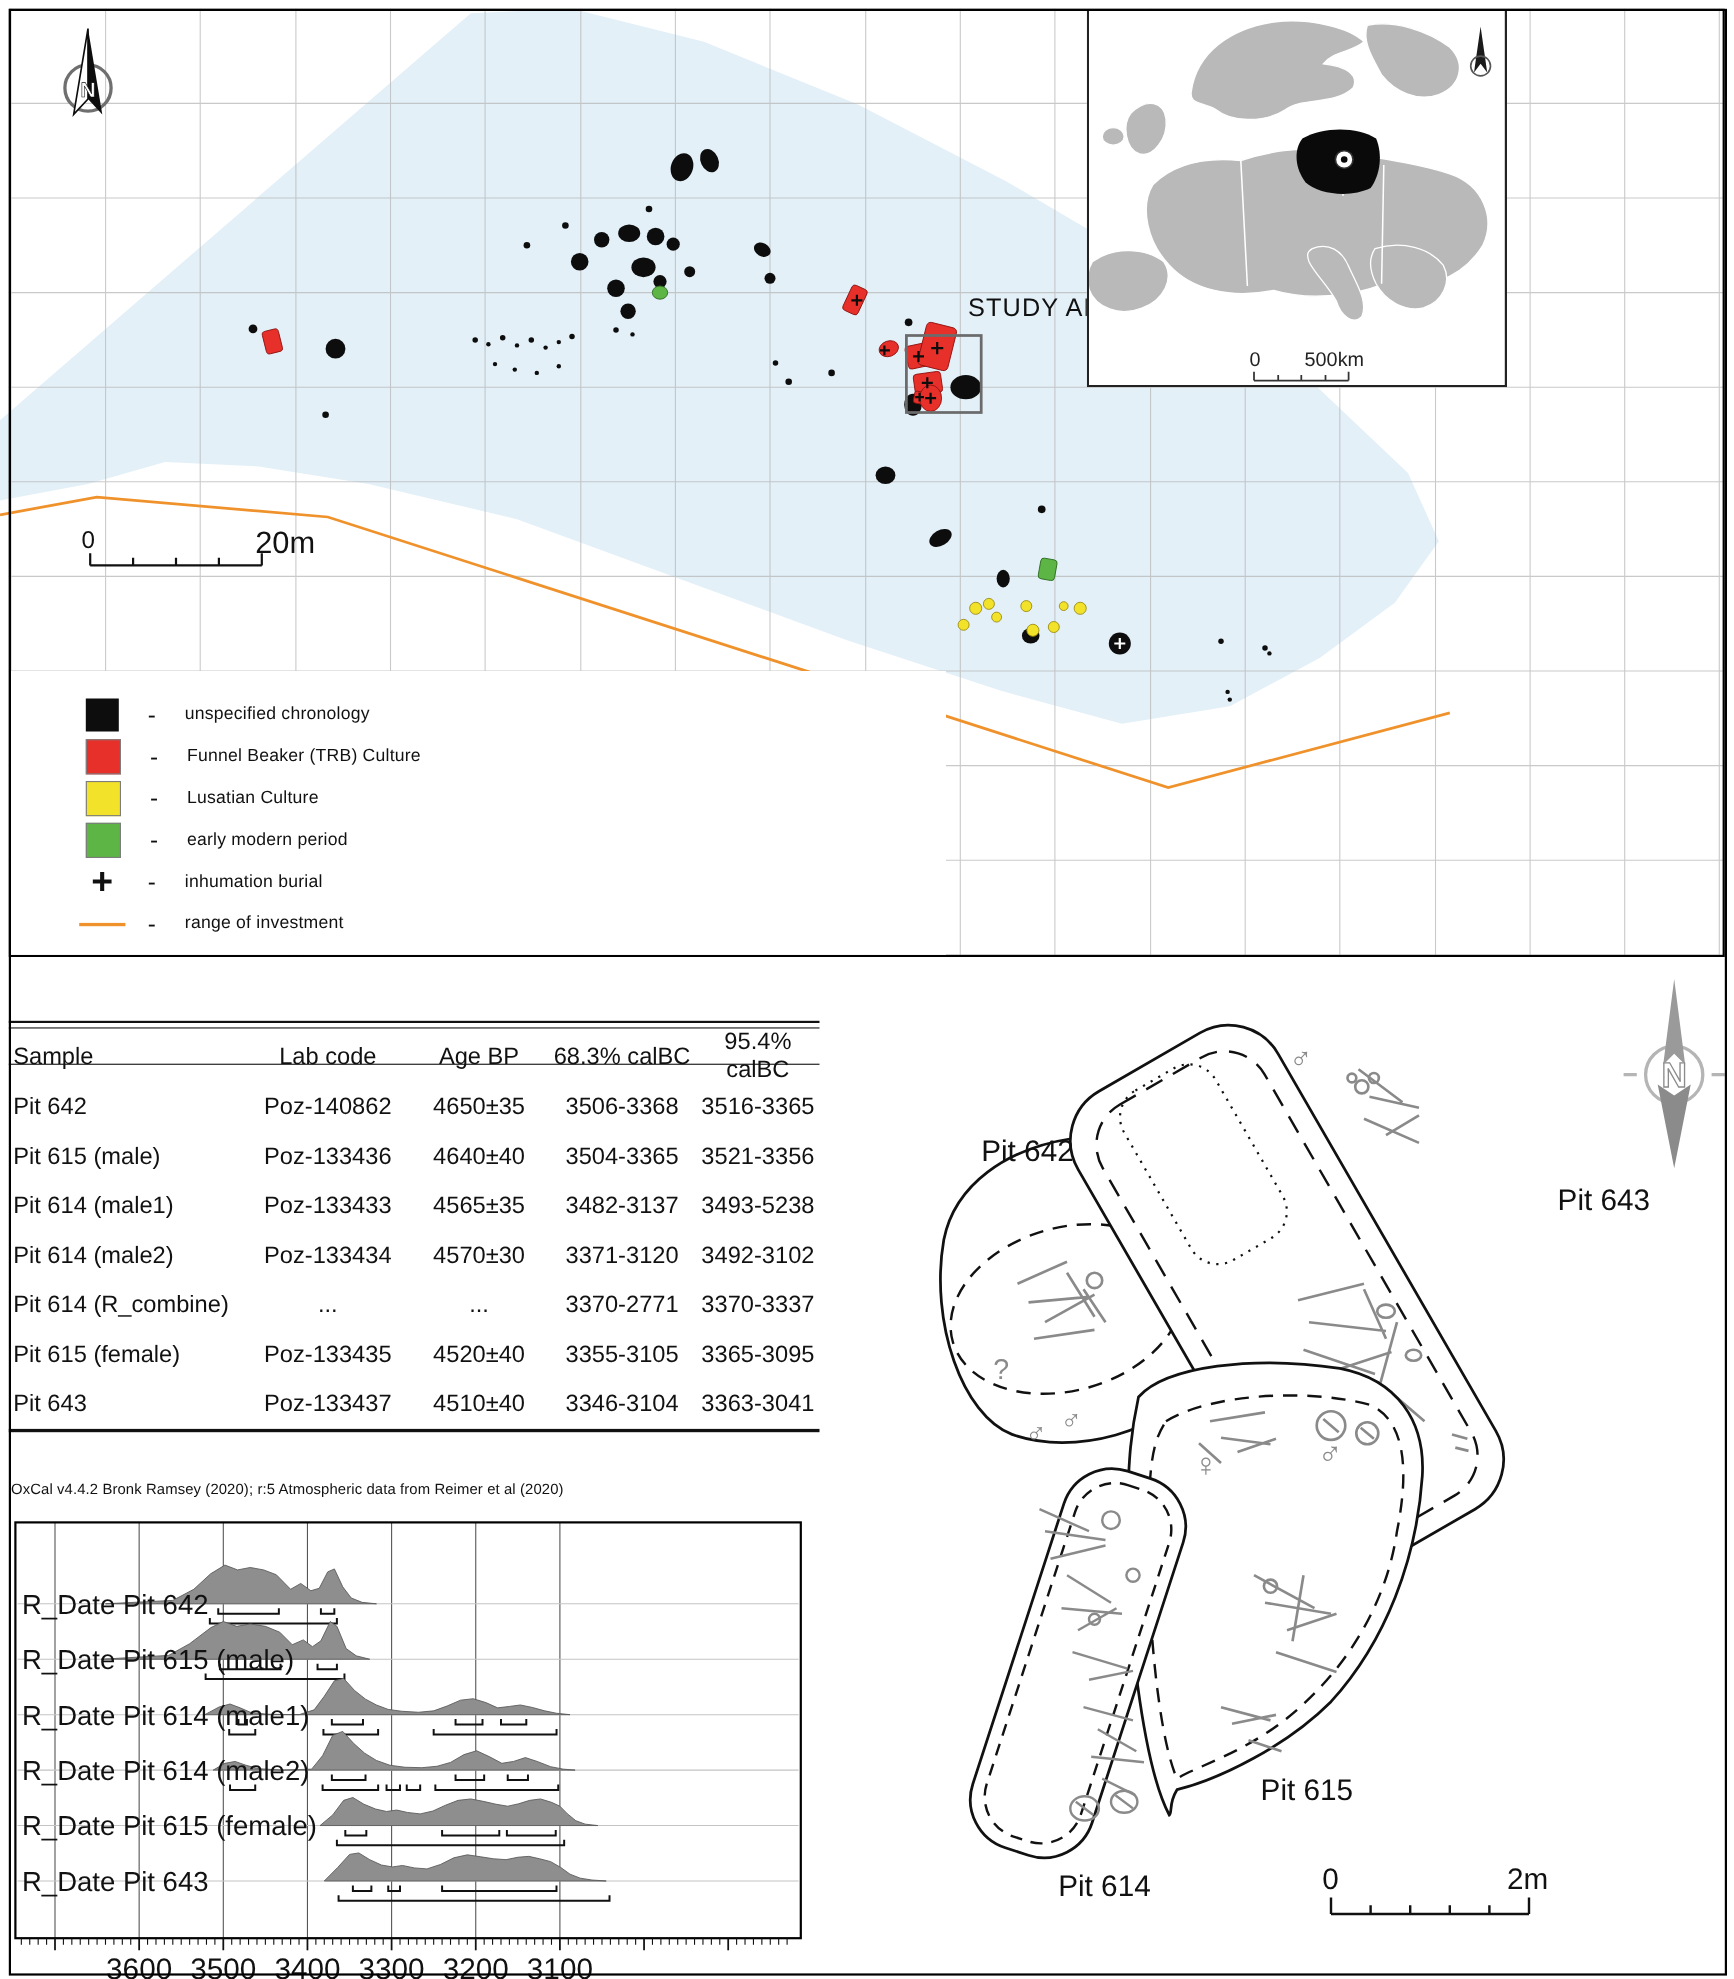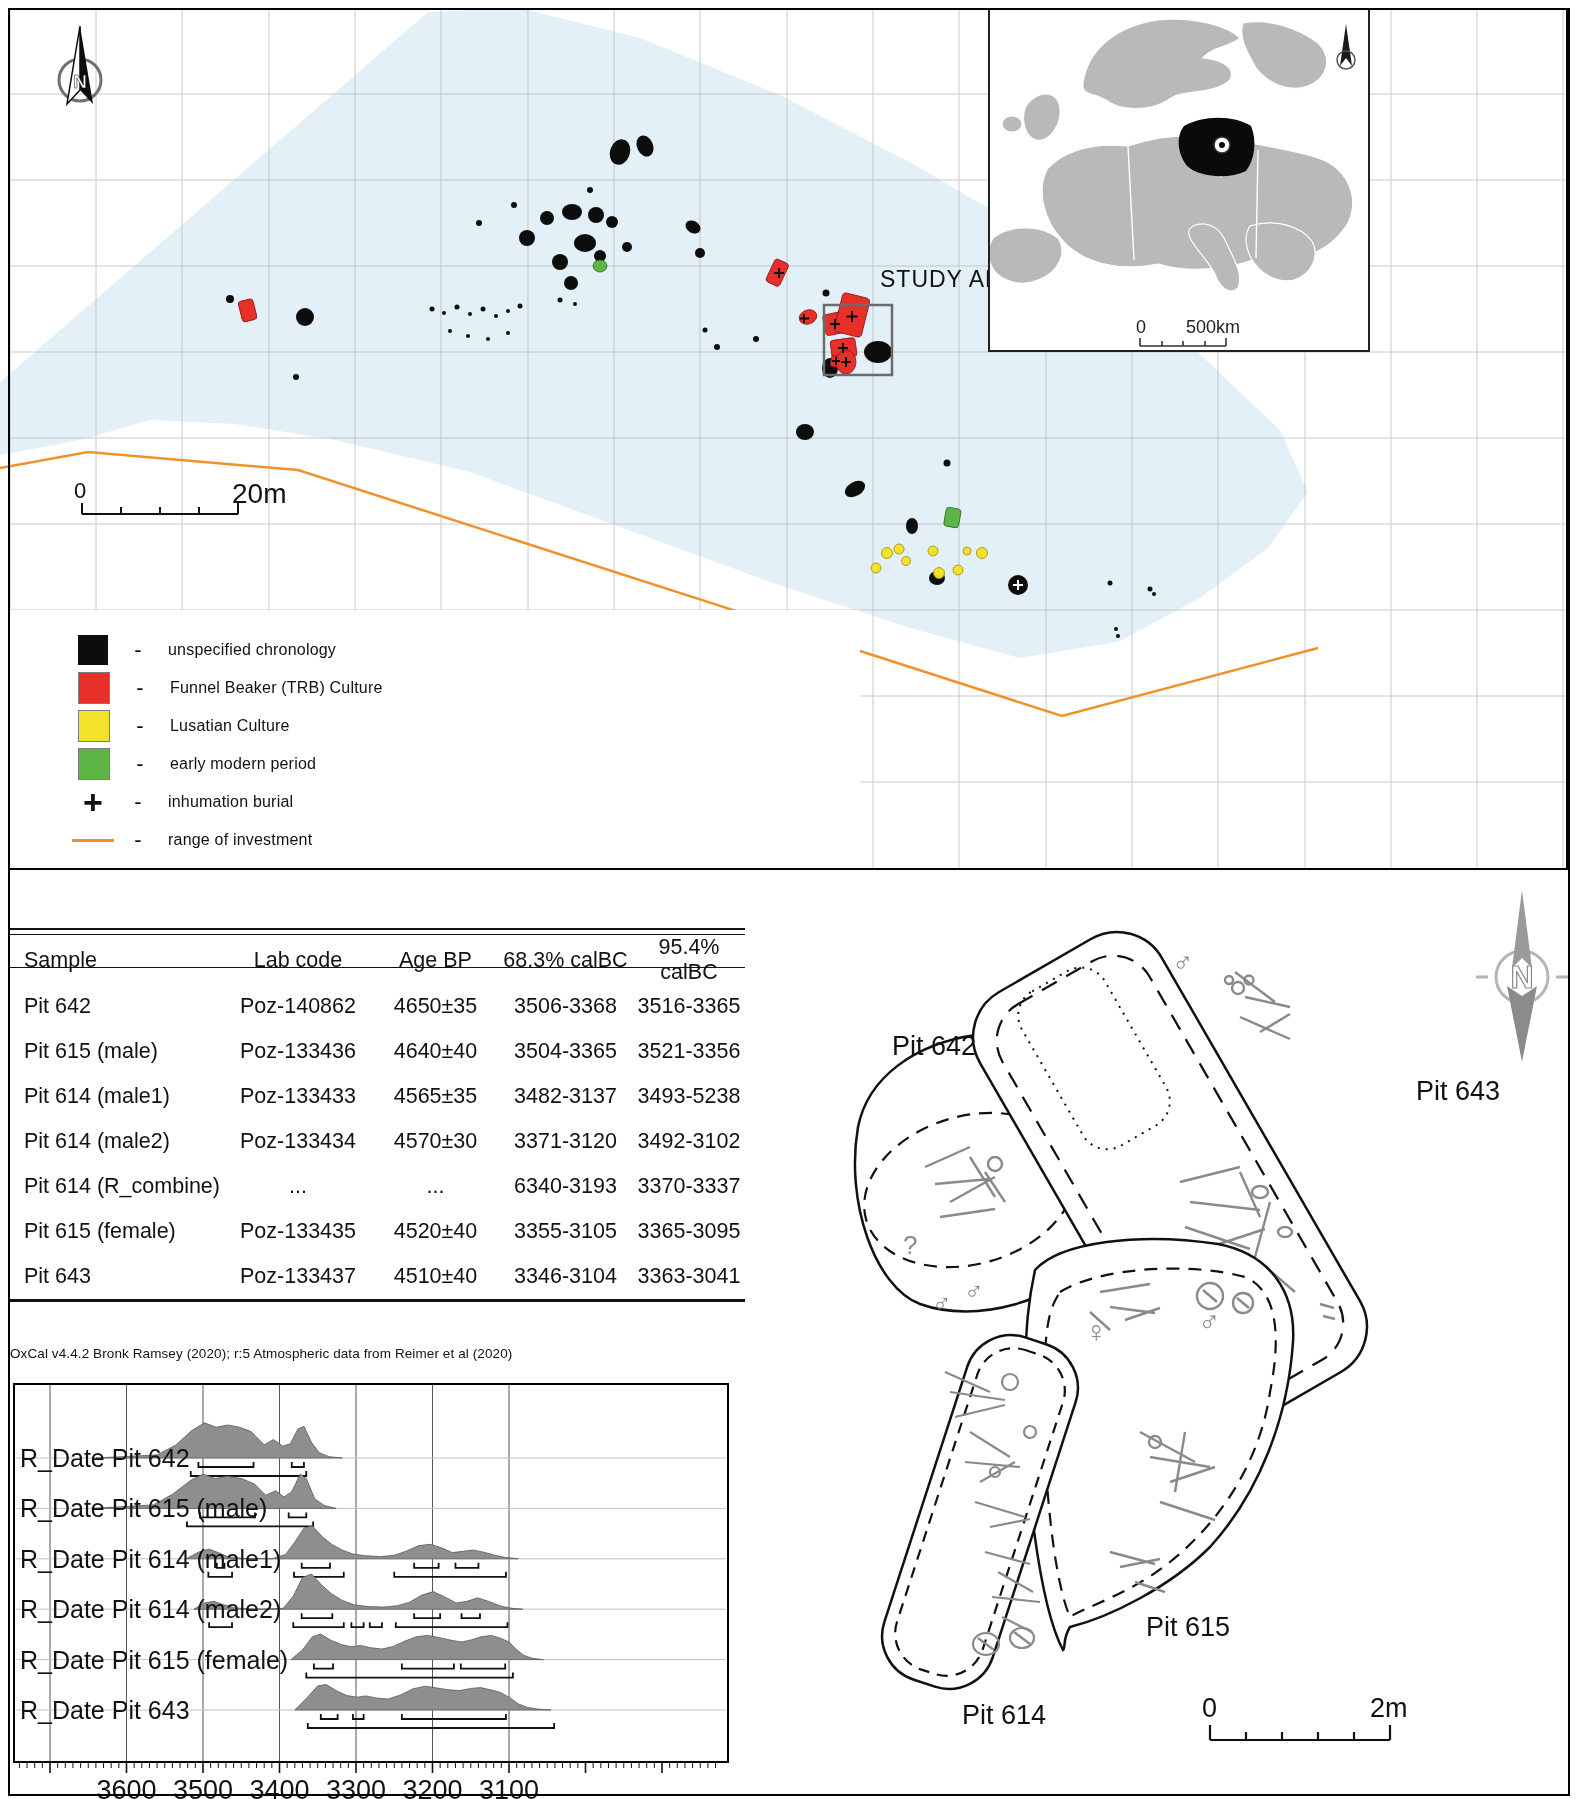--- a/index.html
+++ b/index.html
@@ -18,21 +18,21 @@
   .sw-line{background:none;position:relative;}
   .sw-line::after{content:"";position:absolute;left:-6px;right:-6px;top:14px;height:3px;background:#f0922b;}
   .leg-dash{width:60px;text-align:center;font-size:22px;flex:0 0 auto;}
   .leg-label{font-size:16px;letter-spacing:.2px;}
   
   #table-section{left:8px;top:928px;width:737px;}
   .rule{height:0;border-top:2px solid #111;}
   .rule-thin{height:0;border-top:1.5px solid #111;}
   .rule-thick{height:0;border-top:3px solid #111;}
   .trow{display:grid;grid-template-columns:215px 150px 125px 135px 112px;align-items:center;}
-  .trow .c0{text-align:left;padding-left:16px;}
+  .trow .c0{text-align:left;padding-left:4px;}
   .trow .c1,.trow .c2,.trow .c3,.trow .c4{text-align:center;}
   .thead{height:32px;font-size:21.5px;}
   .tdata{height:45px;font-size:21.5px;}
   
   #oxcal-section{left:8px;top:1326px;width:740px;height:470px;margin-top:20px;}
   #oxcal-attr{font-size:13.5px;letter-spacing:.1px;padding-left:2px;}
   #study-area-label{left:880px;top:266px;font-size:23px;letter-spacing:1px;}
   #map-scale-zero{left:74px;top:478px;font-size:22px;}
   #map-scale-label{left:232px;top:478px;font-size:28px;}
   svg text{font-family:"Liberation Sans",sans-serif;}
@@ -262,21 +262,21 @@
           <div class="c0">Pit 614 (male2)</div>
           <div class="c1">Poz-133434</div>
           <div class="c2">4570±30</div>
           <div class="c3">3371-3120</div>
           <div class="c4">3492-3102</div>
         </div>
         <div class="trow tdata">
           <div class="c0">Pit 614 (R_combine)</div>
           <div class="c1">...</div>
           <div class="c2">...</div>
-          <div class="c3">6340-3193</div>
+          <div class="c3">3370-2771</div>
           <div class="c4">3370-3337</div>
         </div>
         <div class="trow tdata">
           <div class="c0">Pit 615 (female)</div>
           <div class="c1">Poz-133435</div>
           <div class="c2">4520±40</div>
           <div class="c3">3355-3105</div>
           <div class="c4">3365-3095</div>
         </div>
         <div class="trow tdata">

